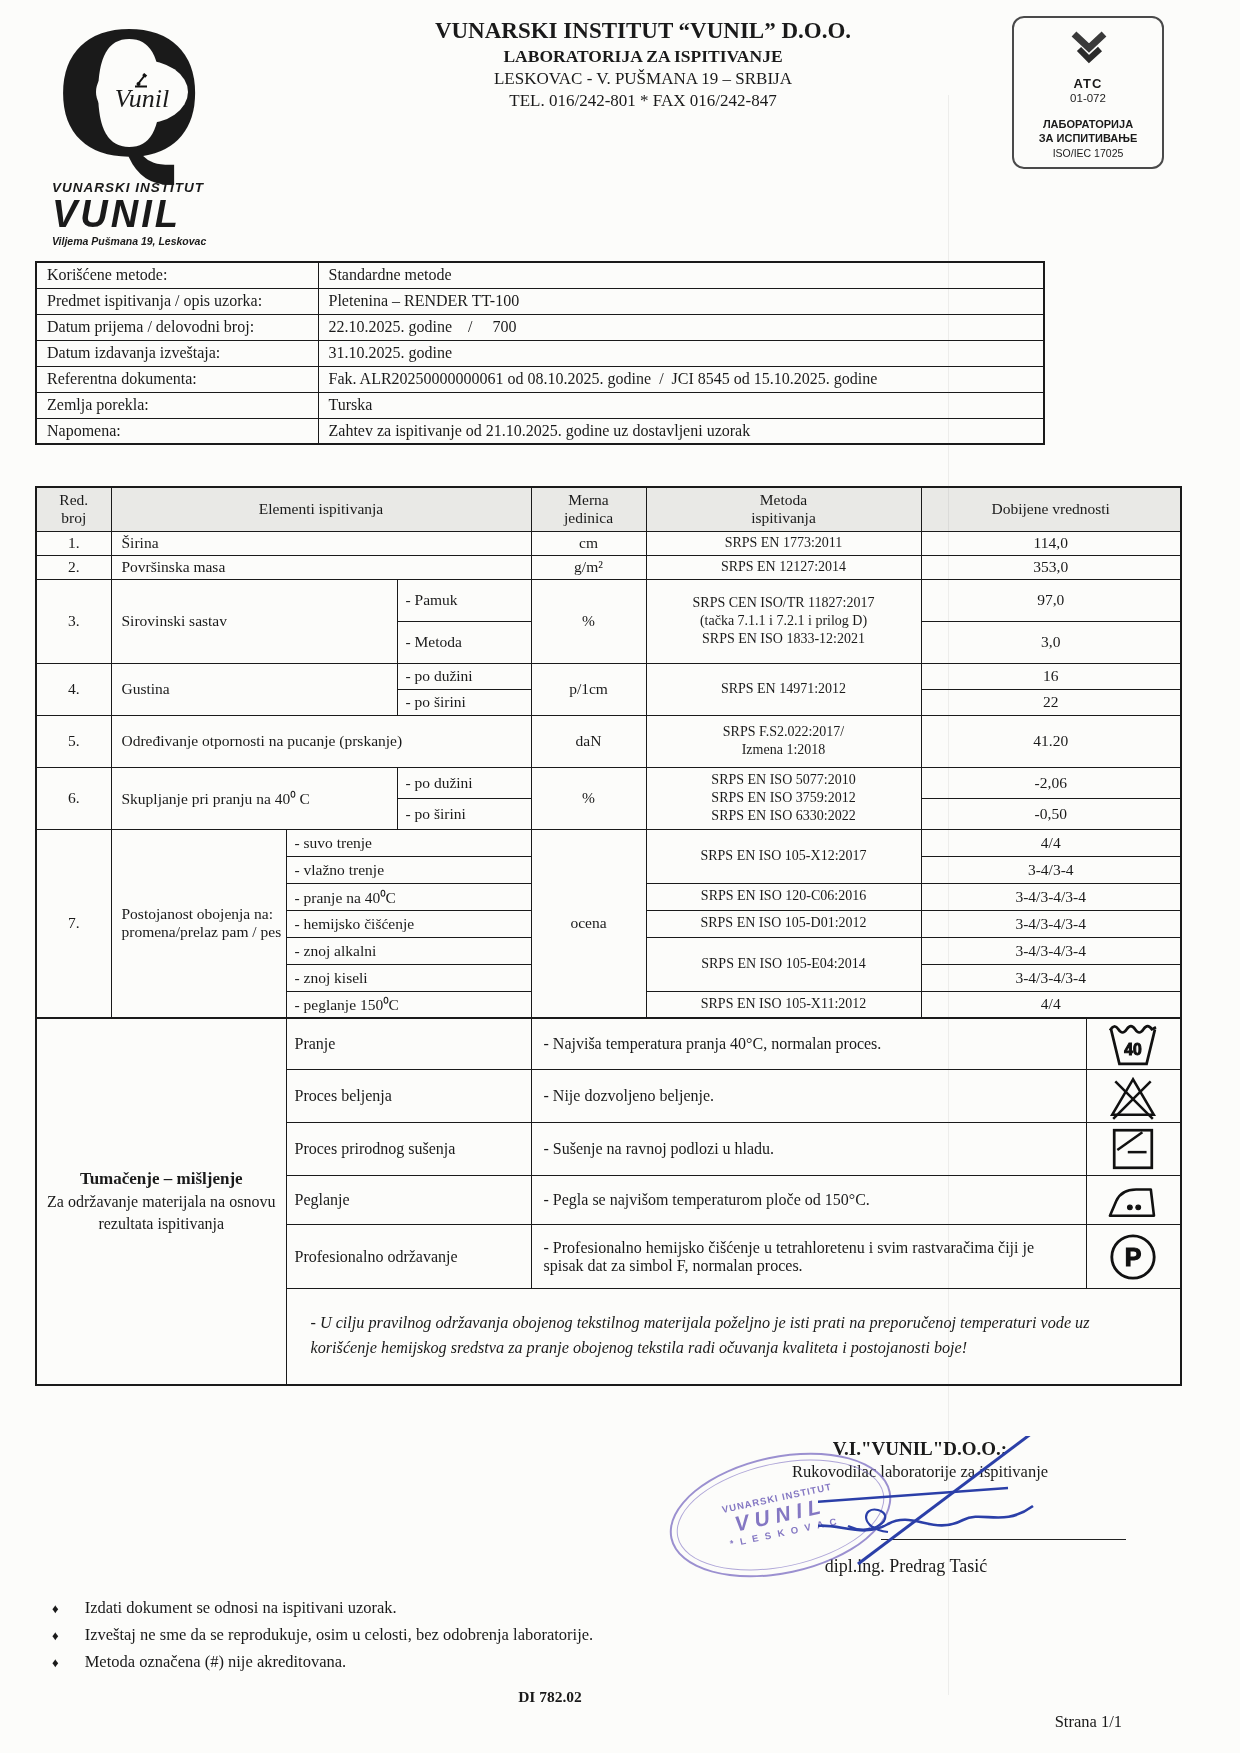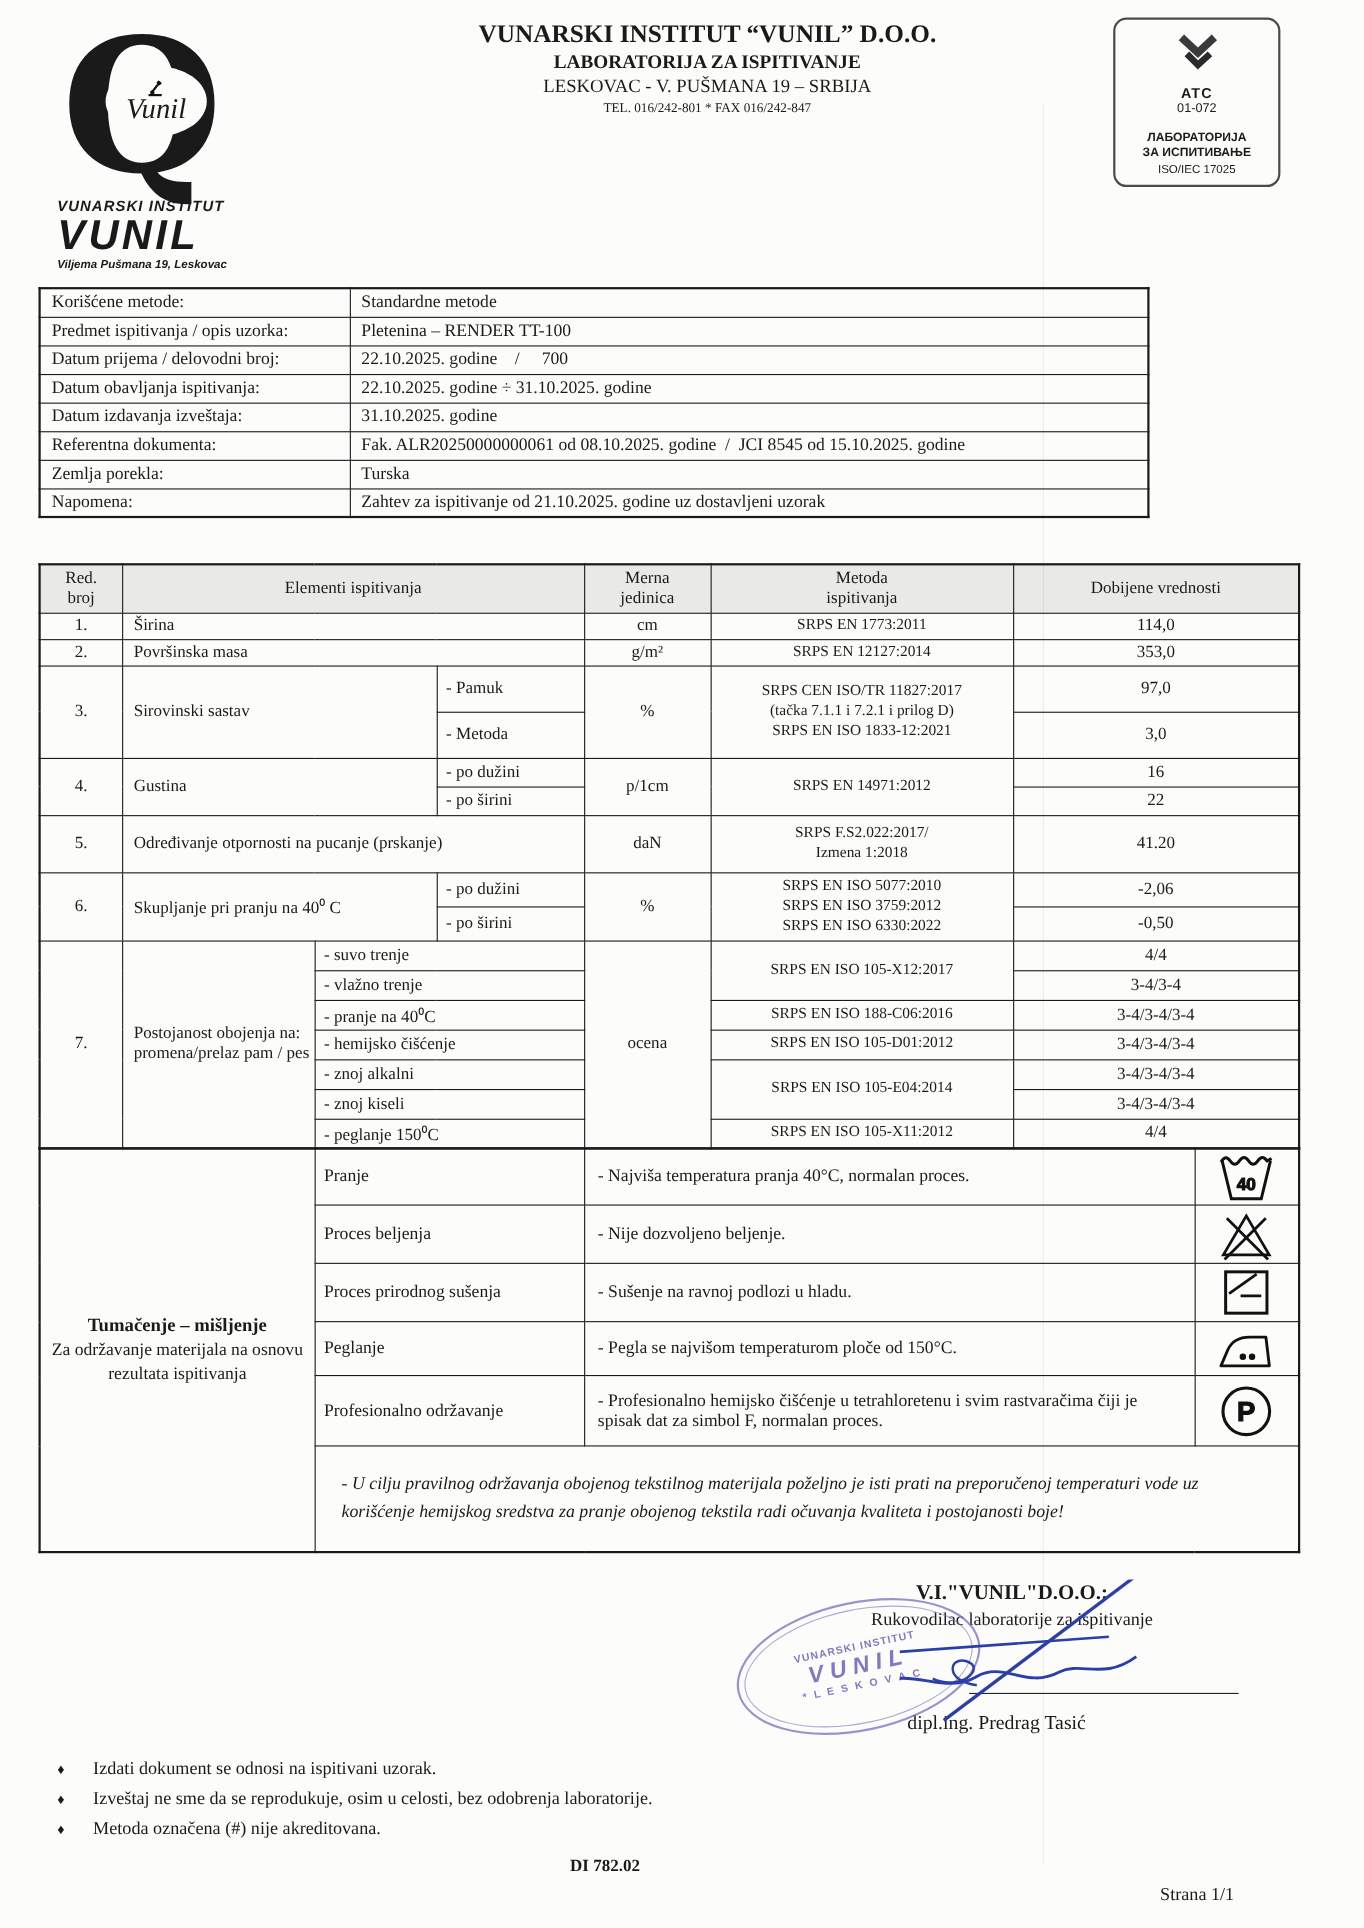--- a/index.html
+++ b/index.html
@@ -16,21 +16,21 @@
   .q-oval .vunil-inner { font-style:italic; font-size:26px; line-height:1; margin-top:-2px; }
   .logo-lines { margin-left:6px; font-family:"Liberation Sans", sans-serif; font-style:italic; font-weight:bold; }
   .logo-l1 { font-size:13.5px; letter-spacing:1px; }
   .logo-l2 { font-size:38px; line-height:1.0; letter-spacing:3px; }
   .logo-l3 { font-size:10.5px; margin-top:2px; }
 
   .center-col { flex:1; text-align:center; padding-top:6px; }
   .co-name { font-size:23px; font-weight:bold; }
   .co-lab  { font-size:17.5px; font-weight:bold; margin-top:2px; }
   .co-addr { font-size:17px; margin-top:2px; }
-  .co-tel  { font-size:12px; margin-top:2px; }
+  .co-tel  { font-size:17px; margin-top:2px; }
   .rep-title { margin-top:24px; font-size:23px; font-weight:bold; font-style:italic; }
   .rep-no { display:inline-block; border-bottom:2.5px solid #111; padding:0 28px 2px; margin-left:12px; }
 
   .badge-col { width:152px; margin-right:76px; margin-top:4px; }
   .atc-badge { border:2px solid #4a4a4a; border-radius:12px; padding:10px 6px 8px; text-align:center; font-family:"Liberation Sans", sans-serif; }
   .atc-name { font-weight:bold; font-size:13px; letter-spacing:1px; margin-top:2px; }
   .atc-code { font-size:11.5px; margin-top:1px; }
   .atc-cyr { font-weight:bold; font-size:11px; margin-top:14px; line-height:1.25; }
   .atc-iso { font-size:10.5px; margin-top:1px; }
 
@@ -142,24 +142,20 @@
           <td class="lbl">Korišćene metode:</td>
           <td class="val">Standardne metode</td>
         </tr>
     <tr>
           <td class="lbl">Predmet ispitivanja / opis uzorka:</td>
           <td class="val">Pletenina – RENDER TT-100</td>
         </tr>
     <tr>
           <td class="lbl">Datum prijema / delovodni broj:</td>
           <td class="val">22.10.2025. godine    /     700</td>
-        </tr>
-    <tr>
-          <td class="lbl">Datum obavljanja ispitivanja:</td>
-          <td class="val">22.10.2025. godine ÷ 31.10.2025. godine</td>
         </tr>
     <tr>
           <td class="lbl">Datum izdavanja izveštaja:</td>
           <td class="val">31.10.2025. godine</td>
         </tr>
     <tr>
           <td class="lbl">Referentna dokumenta:</td>
           <td class="val">Fak. ALR20250000000061 od 08.10.2025. godine  /  JCI 8545 od 15.10.2025. godine</td>
         </tr>
     <tr>
@@ -270,21 +266,21 @@
       <td rowspan="7">ocena</td>
       <td rowspan="2" class="mth">SRPS EN ISO 105-X12:2017</td>
       <td>4/4</td>
     </tr>
     <tr class="h27">
       <td colspan="2" class="sub">- vlažno trenje</td>
       <td>3-4/3-4</td>
     </tr>
     <tr class="h27">
       <td colspan="2" class="sub">- pranje na 40⁰C</td>
-      <td class="mth">SRPS EN ISO 188-C06:2016</td>
+      <td class="mth">SRPS EN ISO 120-C06:2016</td>
       <td>3-4/3-4/3-4</td>
     </tr>
     <tr class="h27">
       <td colspan="2" class="sub">- hemijsko čišćenje</td>
       <td class="mth">SRPS EN ISO 105-D01:2012</td>
       <td>3-4/3-4/3-4</td>
     </tr>
     <tr class="h27">
       <td colspan="2" class="sub">- znoj alkalni</td>
       <td rowspan="2" class="mth">SRPS EN ISO 105-E04:2014</td>

